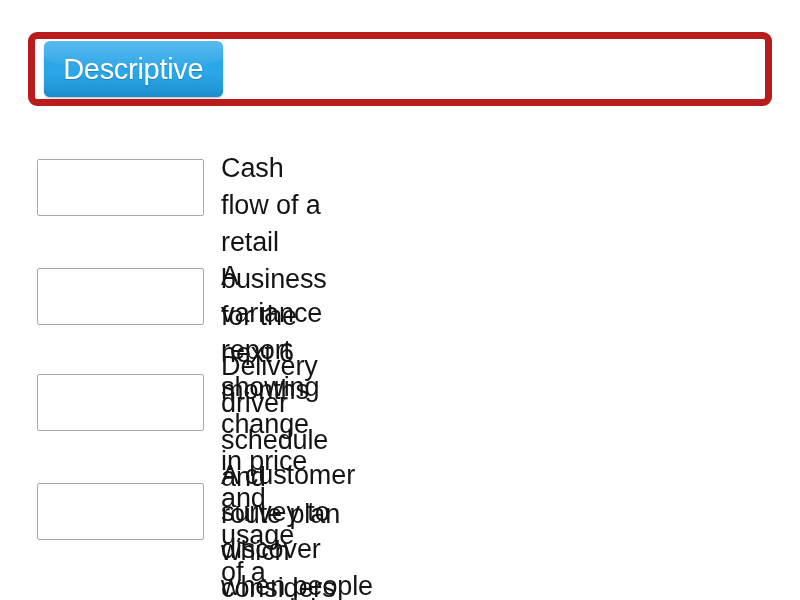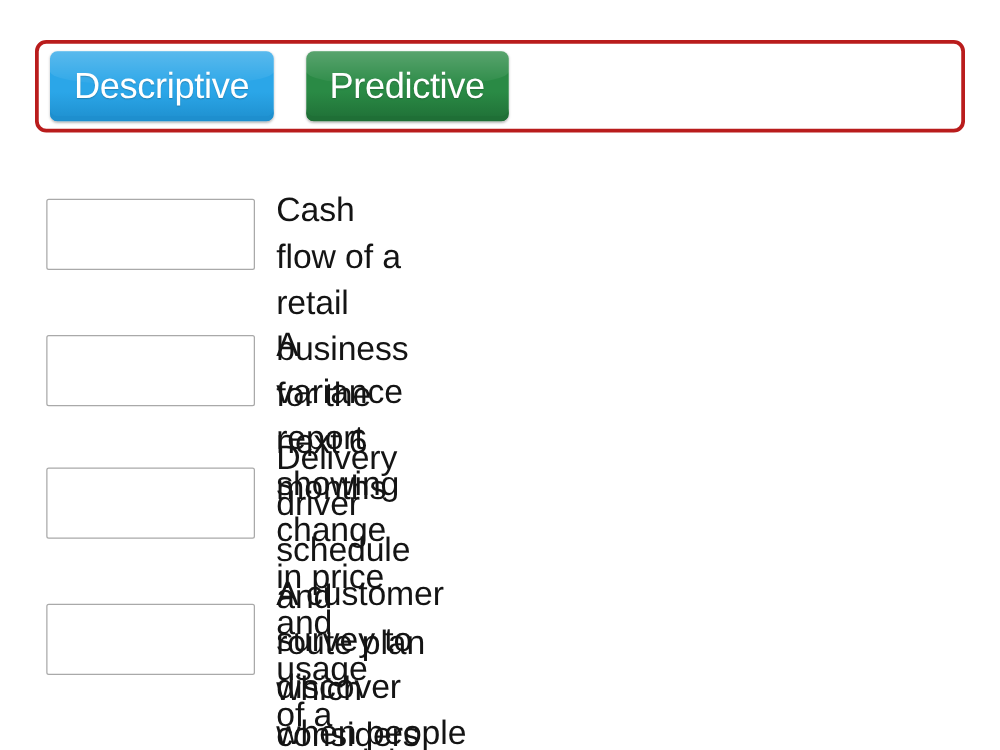--- a/index.html
+++ b/index.html
@@ -18,21 +18,21 @@
   }
 
   
   #chip-tray {
     position: absolute;
     left: 28px;
     top: 32px;
     width: 744px;
     height: 74px;
     box-sizing: border-box;
-    border: 3px solid #b91c1c;
+    border: 7px solid #b91c1c;
     border-radius: 9px;
     background: #ffffff;
     display: flex;
     align-items: center;
     padding: 0 9px;
   }
 
   .chip {
     position: relative;
     height: 56px;
@@ -93,23 +93,20 @@
 </head>
 <body>
 
 <div id="chip-tray">
   <div class="chip" style="background: linear-gradient(rgb(43, 166, 232) 0%, rgb(43, 166, 232) 58%, rgb(30, 143, 206) 100%); box-shadow: rgb(30, 143, 206) 0px -4px 0px inset, rgba(0, 0, 0, 0.28) 0px 1px 2px; width: 178.558px;">
     <span>Descriptive</span>
   </div>
   <div class="chip-gap-sm"></div>
   <div class="chip-gap-md"></div>
   <div class="chip-gap-md"></div>
-  <div class="chip" style="background: linear-gradient(rgb(42, 138, 69) 0%, rgb(42, 138, 69) 58%, rgb(31, 111, 54) 100%); box-shadow: rgb(31, 111, 54) 0px -4px 0px inset, rgba(0, 0, 0, 0.28) 0px 1px 2px; width: 162.326px;">
-    <span>Predictive</span>
-  </div>
 </div>
 
 <div class="row" style="top: 150px;">
   <div class="dropzone" style="position: absolute; left: 37px; top: 9px;"></div>
   <div class="prompt" style="position: absolute; left: 221px; top: 0px;">Cash flow of a retail business
 for the next 6 months</div>
 </div>
 
 <div class="row" style="top: 258px;">
   <div class="dropzone" style="position: absolute; left: 37px; top: 10px;"></div>

